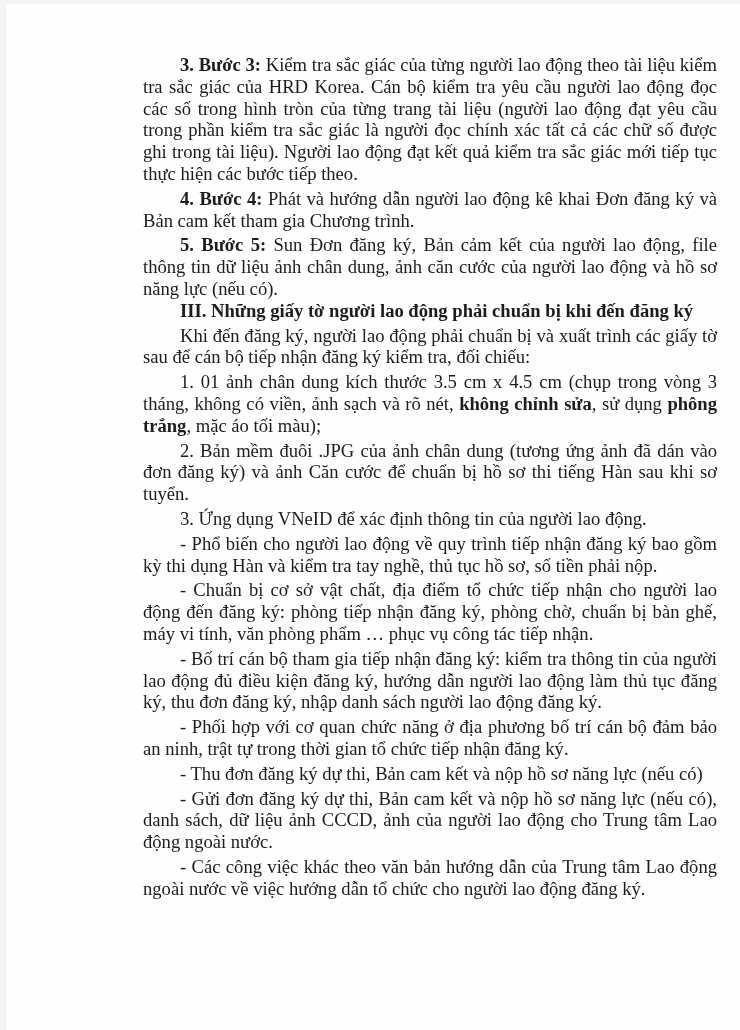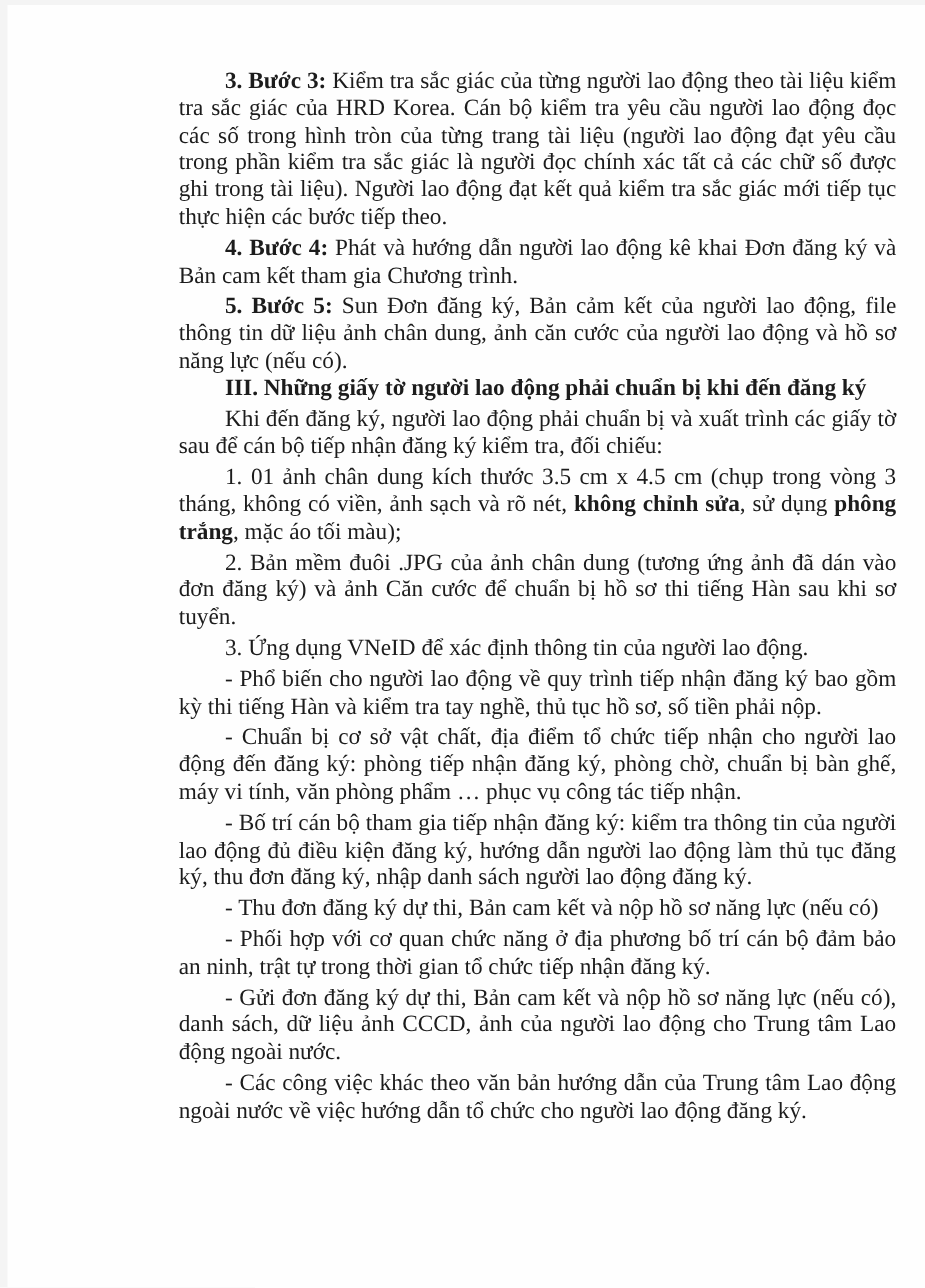--- a/index.html
+++ b/index.html
@@ -44,22 +44,22 @@
 
     <p class="p gap last">Khi đến đăng ký, người lao động phải chuẩn bị và xuất trình các giấy tờ sau để cán bộ tiếp nhận đăng ký kiểm tra, đối chiếu:</p>
 
     <p class="p gap last"><span>1. 01 ảnh chân dung kích thước 3.5 cm x 4.5 cm (chụp trong vòng 3 tháng, không có viền, ảnh sạch và rõ nét, </span><span class="b">không chỉnh sửa</span><span>, sử dụng </span><span class="b">phông trắng</span><span>, mặc áo tối màu);</span></p>
 
     <p class="p gap last i">2. Bản mềm đuôi .JPG của ảnh chân dung (tương ứng ảnh đã dán vào đơn đăng ký) và ảnh Căn cước để chuẩn bị hồ sơ thi tiếng Hàn sau khi sơ tuyển.</p>
 
     <p class="p gap last">3. Ứng dụng VNeID để xác định thông tin của người lao động.</p>
 
 
-    <p class="p gap last">- Phổ biến cho người lao động về quy trình tiếp nhận đăng ký bao gồm kỳ thi tiếng Hàn và kiểm tra tay nghề, thủ tục hồ sơ, số tiền phải nộp.</p>
+    <p class="p gap last">- Phổ biến cho người lao động về quy trình tiếp nhận đăng ký bao gồm kỳ thi dụng Hàn và kiểm tra tay nghề, thủ tục hồ sơ, số tiền phải nộp.</p>
     <p class="p gap last">- Chuẩn bị cơ sở vật chất, địa điểm tổ chức tiếp nhận cho người lao động đến đăng ký: phòng tiếp nhận đăng ký, phòng chờ, chuẩn bị bàn ghế, máy vi tính, văn phòng phẩm … phục vụ công tác tiếp nhận.</p>
     <p class="p gap last">- Bố trí cán bộ tham gia tiếp nhận đăng ký: kiểm tra thông tin của người lao động đủ điều kiện đăng ký, hướng dẫn người lao động làm thủ tục đăng ký, thu đơn đăng ký, nhập danh sách người lao động đăng ký.</p>
+    <p class="p gap last">- Phối hợp với cơ quan chức năng ở địa phương bố trí cán bộ đảm bảo an ninh, trật tự trong thời gian tổ chức tiếp nhận đăng ký.</p>
     <p class="p gap last">- Thu đơn đăng ký dự thi, Bản cam kết và nộp hồ sơ năng lực (nếu có)</p>
-    <p class="p gap last">- Phối hợp với cơ quan chức năng ở địa phương bố trí cán bộ đảm bảo an ninh, trật tự trong thời gian tổ chức tiếp nhận đăng ký.</p>
     <p class="p gap last">- Gửi đơn đăng ký dự thi, Bản cam kết và nộp hồ sơ năng lực (nếu có), danh sách, dữ liệu ảnh CCCD, ảnh của người lao động cho Trung tâm Lao động ngoài nước.</p>
     <p class="p gap last">- Các công việc khác theo văn bản hướng dẫn của Trung tâm Lao động ngoài nước về việc hướng dẫn tổ chức cho người lao động đăng ký.</p>
 
   </div>
 </div>
 
 </body></html>

